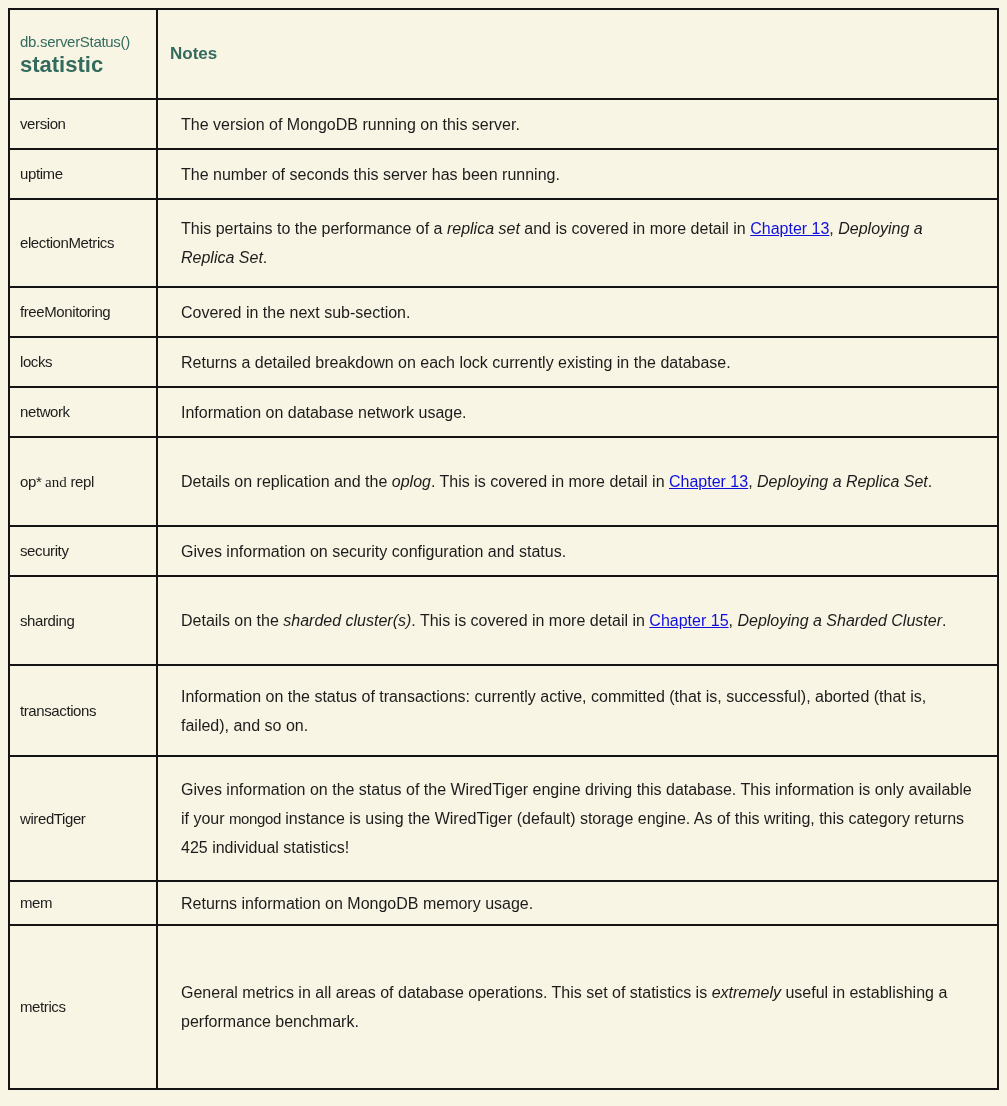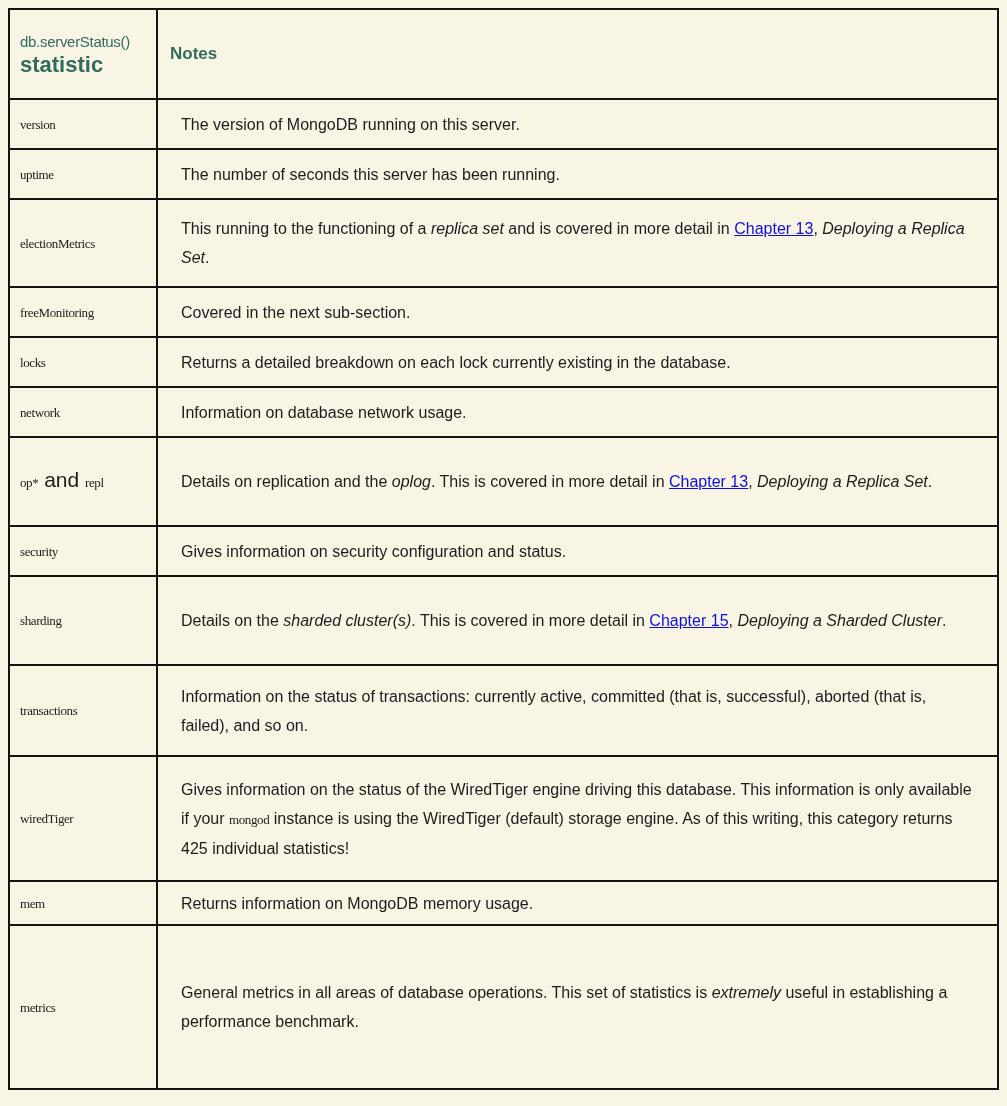--- a/index.html
+++ b/index.html
@@ -75,22 +75,22 @@
     letter-spacing: -0.3px;
     line-height: 22px;
   }
   td.note-cell {
     padding: 6px 23px;
     font-size: 16px;
     line-height: 29px;
   }
   .plain  { font-style: normal; }
   .italic { font-style: italic; }
-  .code   { font-size: 13px; letter-spacing: -0.4px; font-family: Liberation Serif, serif; }
-  .stat-and { font-size: 21px; letter-spacing: 0; }
+  .code   { font-size: 15px; letter-spacing: -0.4px; }
+  .stat-and { font-size: 15px; letter-spacing: 0; font-family: Liberation Serif, serif; }
   a.link {
     color: #0f0fdd;
     text-decoration: underline;
     cursor: pointer;
   }
 </style>
 </head>
 <body>
 
 <div class="page">
@@ -112,21 +112,21 @@
         <tr>
           <td class="stat-cell"><span class="code">version</span></td>
           <td class="note-cell"><span class="plain">The version of MongoDB running on this server.</span></td>
         </tr>
         <tr>
           <td class="stat-cell"><span class="code">uptime</span></td>
           <td class="note-cell"><span class="plain">The number of seconds this server has been running.</span></td>
         </tr>
         <tr>
           <td class="stat-cell"><span class="code">electionMetrics</span></td>
-          <td class="note-cell"><span class="plain">This running to the functioning of a </span><span class="italic">replica set</span><span class="plain"> and is covered in more detail in </span><a class="link" href="#">Chapter 13</a><span class="plain">, </span><span class="italic">Deploying a Replica Set</span><span class="plain">.</span></td>
+          <td class="note-cell"><span class="plain">This pertains to the performance of a </span><span class="italic">replica set</span><span class="plain"> and is covered in more detail in </span><a class="link" href="#">Chapter 13</a><span class="plain">, </span><span class="italic">Deploying a Replica Set</span><span class="plain">.</span></td>
         </tr>
         <tr>
           <td class="stat-cell"><span class="code">freeMonitoring</span></td>
           <td class="note-cell"><span class="plain">Covered in the next sub-section.</span></td>
         </tr>
         <tr>
           <td class="stat-cell"><span class="code">locks</span></td>
           <td class="note-cell"><span class="plain">Returns a detailed breakdown on each lock currently existing in the database.</span></td>
         </tr>
         <tr>

